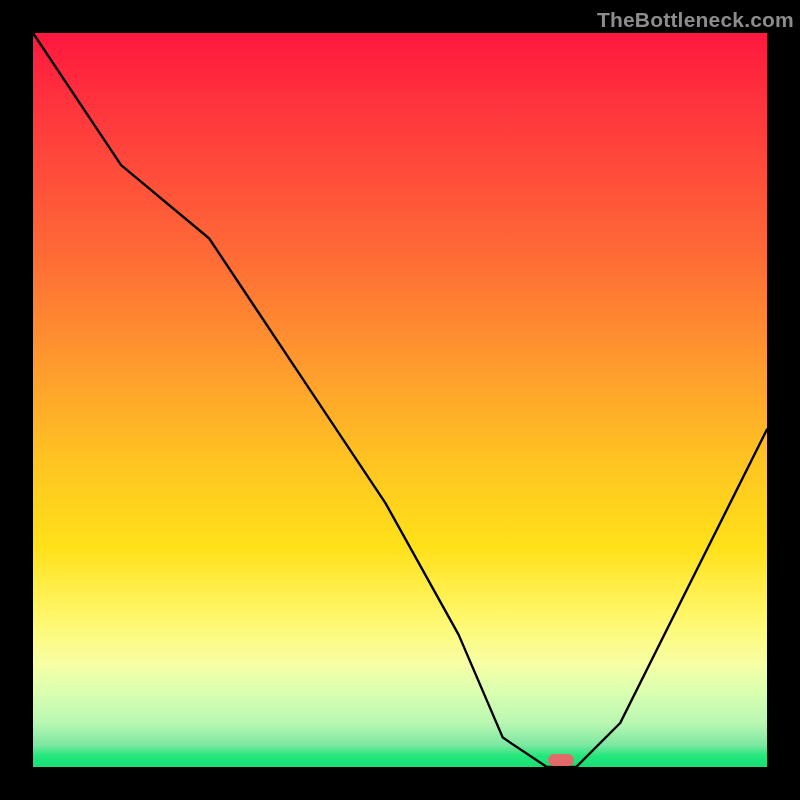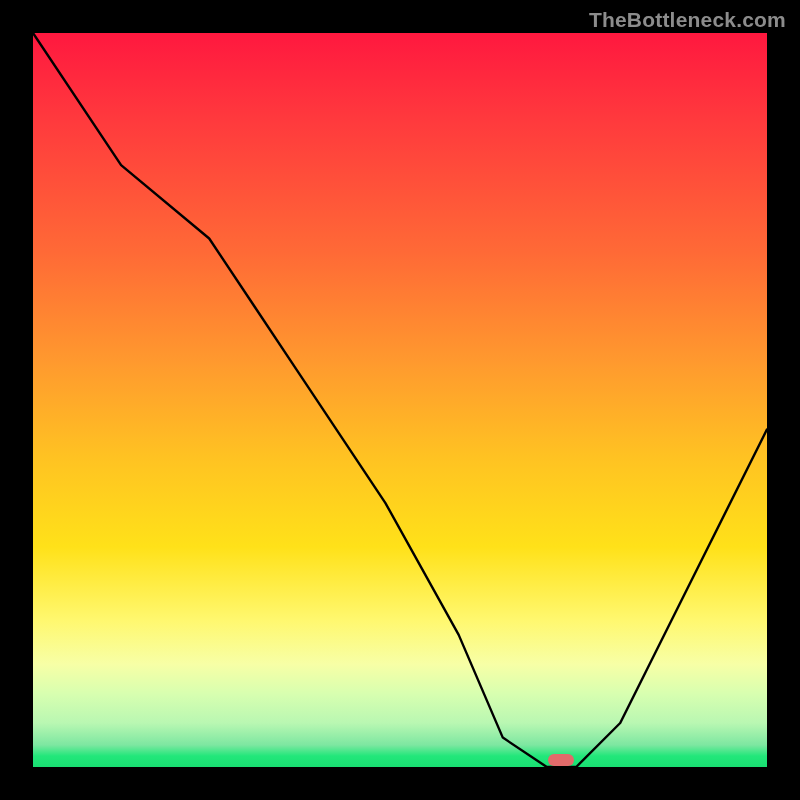--- a/index.html
+++ b/index.html
@@ -52,21 +52,21 @@
     position: absolute;
     width: 26px;
     height: 12px;
     border-radius: 6px;
     background: #e26a6a;
     transform: translate(-50%, -50%);
   }
   .watermark {
     position: absolute;
     top: 8px;
-    right: 14px;
+    right: 6px;
     font-family: Arial, Helvetica, sans-serif;
     font-size: 21px;
     font-weight: 600;
     color: #8c8c8c;
     letter-spacing: 0.2px;
     user-select: none;
   }
 </style>
 </head>
 <body>

